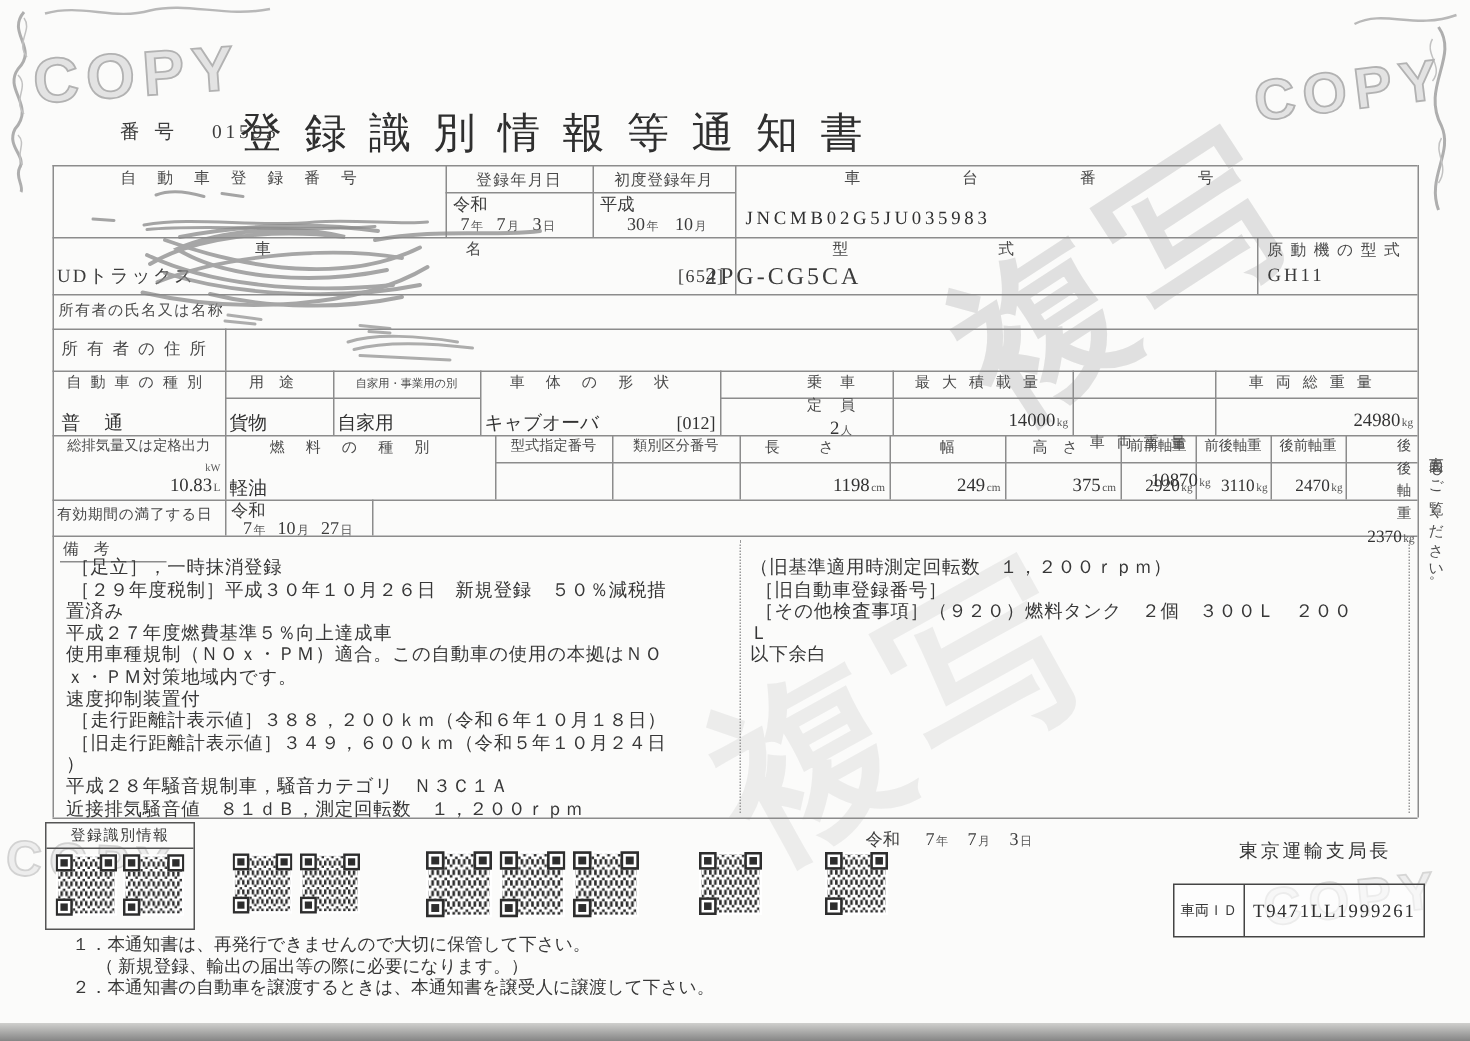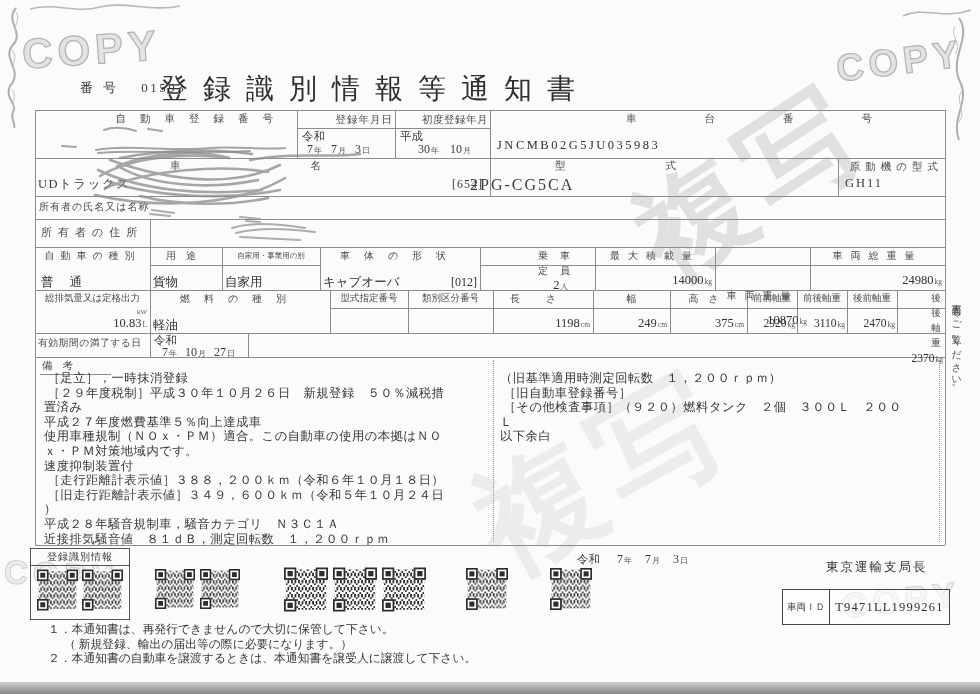--- a/index.html
+++ b/index.html
@@ -5,21 +5,21 @@
   html,body{margin:0;padding:0;background:#e8e8e6;}
   .page{position:relative;width:980px;height:694px;background:#fbfbfa;overflow:hidden;
         font-family:"Liberation Serif","DejaVu Serif",serif;color:#3b3b3b;}
   .abs{position:absolute;box-sizing:border-box;}
   
   .hline{position:absolute;height:1px;background:#8c8c8c;z-index:2;}
   .vline{position:absolute;width:1px;background:#8c8c8c;z-index:2;}
   .dotline{position:absolute;width:0;border-left:1px dotted #9a9a9a;z-index:2;}
   
   .t{position:absolute;z-index:4;white-space:nowrap;}
-  .hl{color:#4a4a4a;font-size:10.5px;text-align:right;}
+  .hl{color:#4a4a4a;font-size:10.5px;text-align:center;}
   .cell{position:absolute;z-index:4;display:flex;flex-direction:column;justify-content:space-between;box-sizing:border-box;padding:1px 3px;}
   .cell .ch{font-size:10px;color:#4a4a4a;text-align:center;line-height:15px;}
   .cell .cv{font-size:12.5px;color:#323232;line-height:14px;}
   .num{text-align:right;}
   .u{font-size:7.5px;color:#555;margin-left:1px;}
   .era{font-size:11.5px;}
   .dt{font-size:12px;}
   .dt .u{font-size:8px;}
   
   .copy{position:absolute;z-index:1;font-family:"Liberation Sans","DejaVu Sans",sans-serif;

